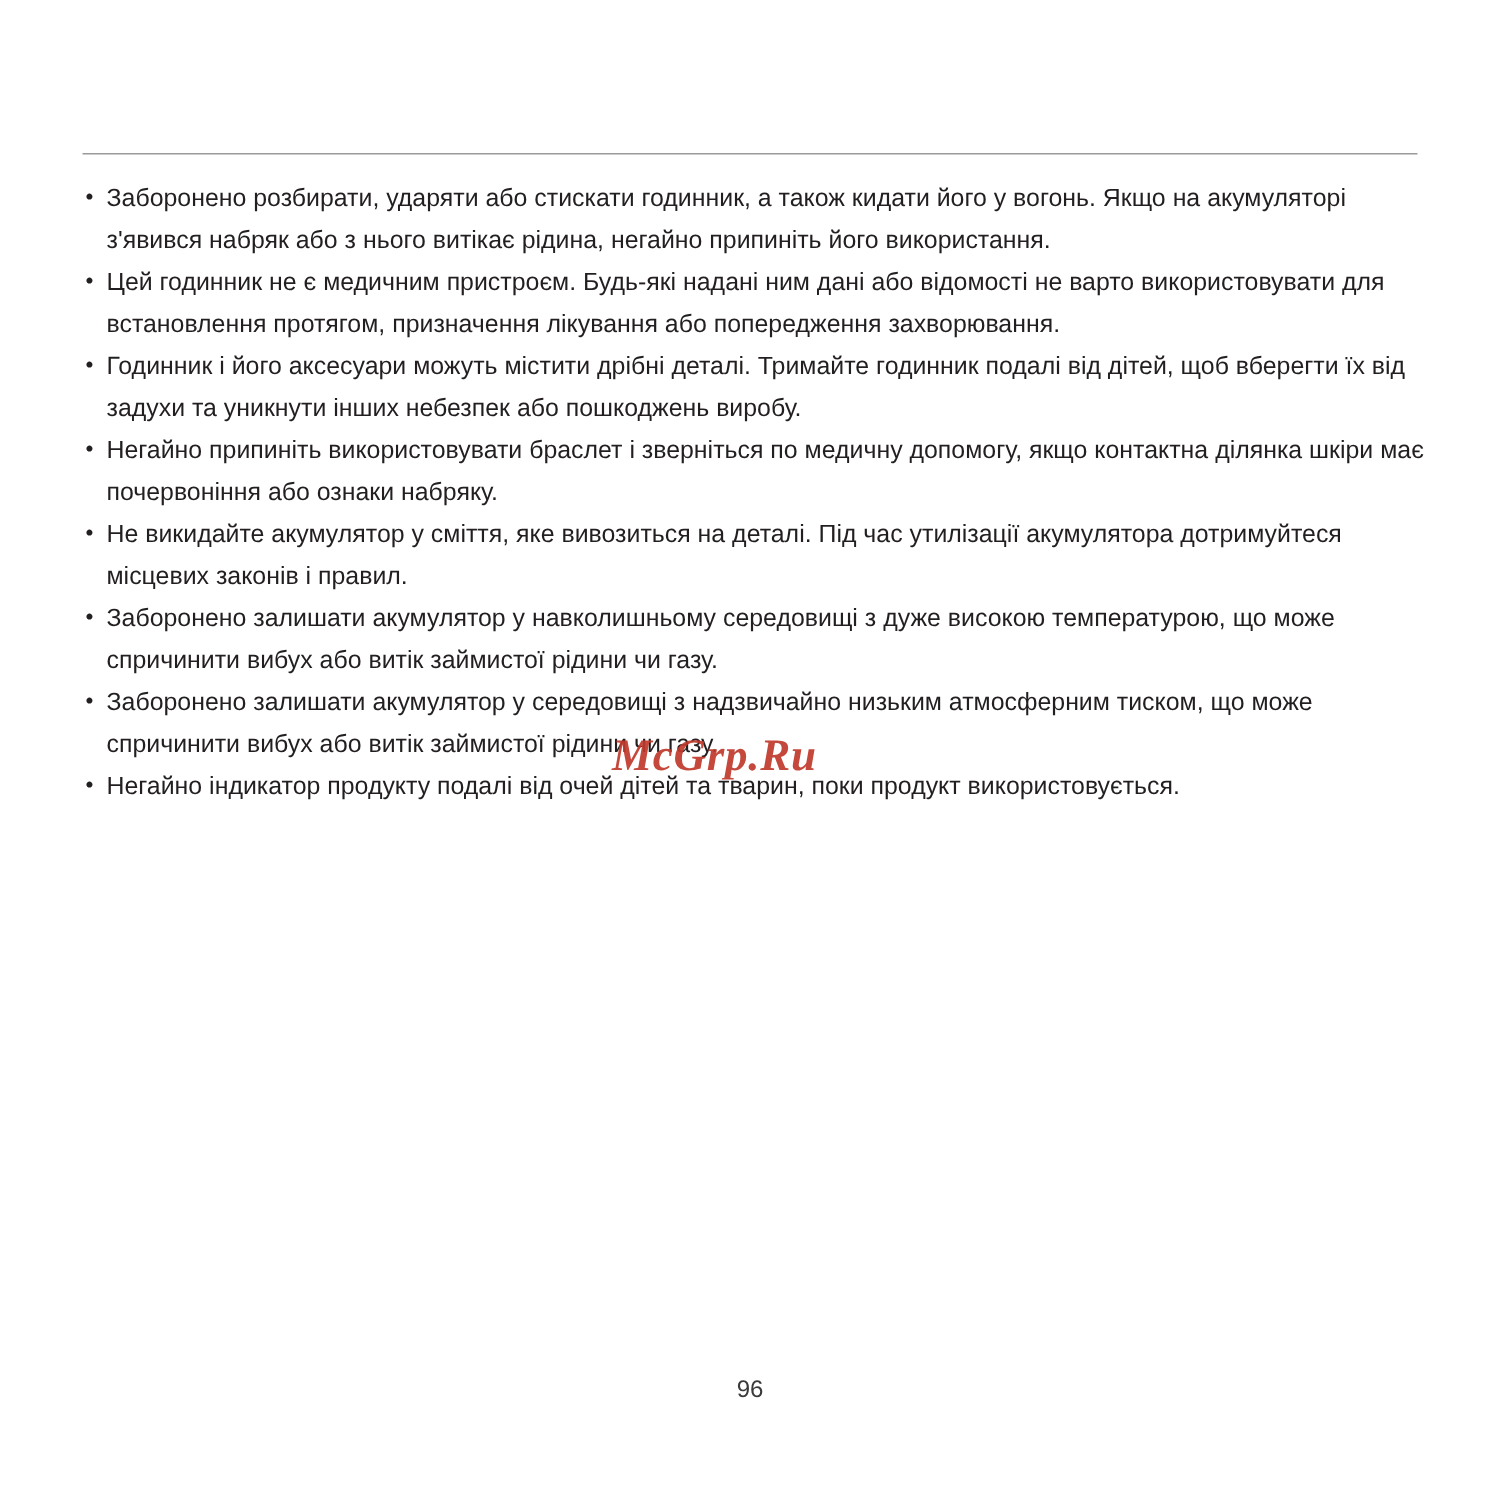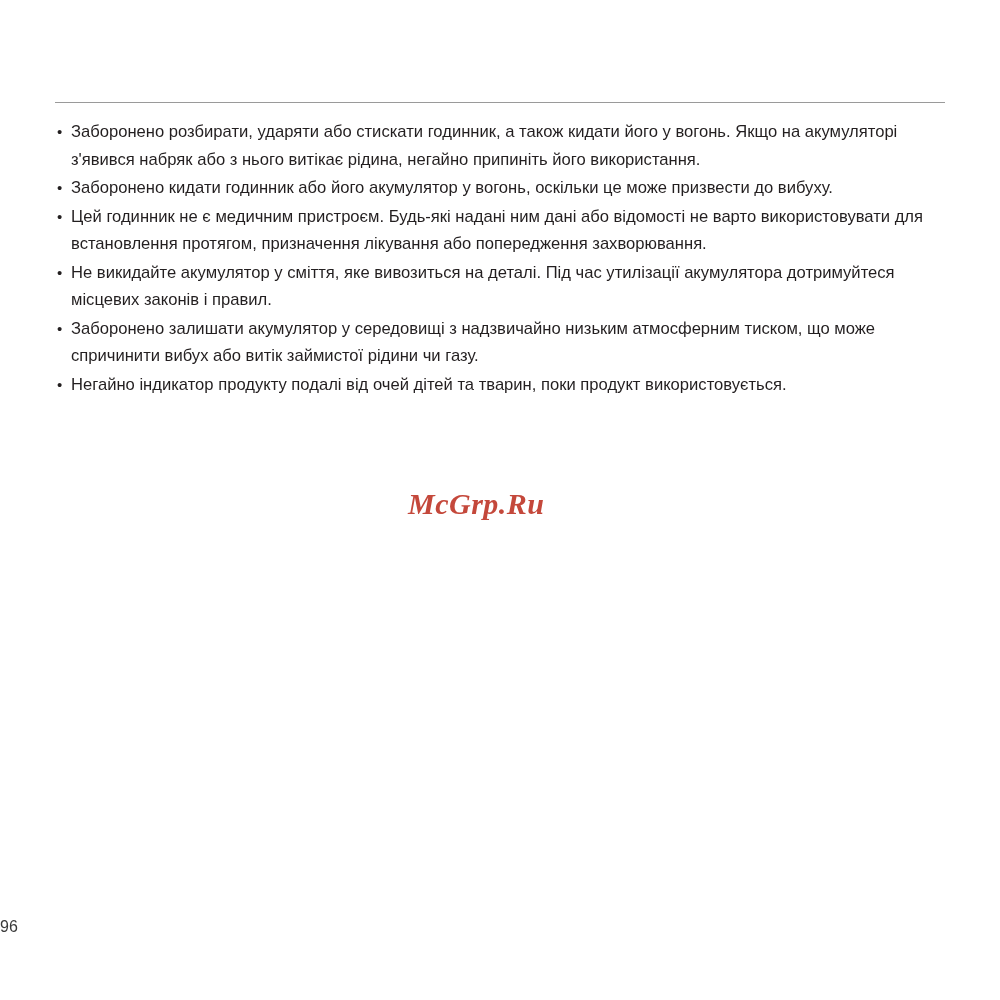--- a/index.html
+++ b/index.html
@@ -63,37 +63,40 @@
     color: #c0392b;
     letter-spacing: 0.5px;
     opacity: 0.92;
     white-space: nowrap;
   }
   .page-number {
     position: absolute;
     left: 0;
     right: 0;
     top: 918px;
+    text-align: center;
     font-size: 16px;
     color: #3a3a3a;
   }
 </style>
 </head>
 <body>
 
 <div class="page">
 
   <div class="rule"></div>
 
   <div class="content">
     <ul class="bullets">
       <li>Заборонено розбирати, ударяти або стискати годинник, а також кидати його у вогонь. Якщо на акумуляторі з'явився набряк або з нього витікає рідина, негайно припиніть його використання.</li>
-      <li>Заборонено кидати годинник або його акумулятор у вогонь, оскільки це може призвести до вибуху.</li>
       <li>Цей годинник не є медичним пристроєм. Будь-які надані ним дані або відомості не варто використовувати для встановлення протягом, призначення лікування або попередження захворювання.</li>
+      <li>Годинник і його аксесуари можуть містити дрібні деталі. Тримайте годинник подалі від дітей, щоб вберегти їх від задухи та уникнути інших небезпек або пошкоджень виробу.</li>
+      <li>Негайно припиніть використовувати браслет і зверніться по медичну допомогу, якщо контактна ділянка шкіри має почервоніння або ознаки набряку.</li>
       <li>Не викидайте акумулятор у сміття, яке вивозиться на деталі. Під час утилізації акумулятора дотримуйтеся місцевих законів і правил.</li>
+      <li>Заборонено залишати акумулятор у навколишньому середовищі з дуже високою температурою, що може спричинити вибух або витік займистої рідини чи газу.</li>
       <li>Заборонено залишати акумулятор у середовищі з надзвичайно низьким атмосферним тиском, що може спричинити вибух або витік займистої рідини чи газу.</li>
       <li>Негайно індикатор продукту подалі від очей дітей та тварин, поки продукт використовується.</li>
     </ul>
   </div>
 
   <div class="watermark">McGrp.Ru</div>
 
   <div class="page-number">96</div>
 
 </div>

